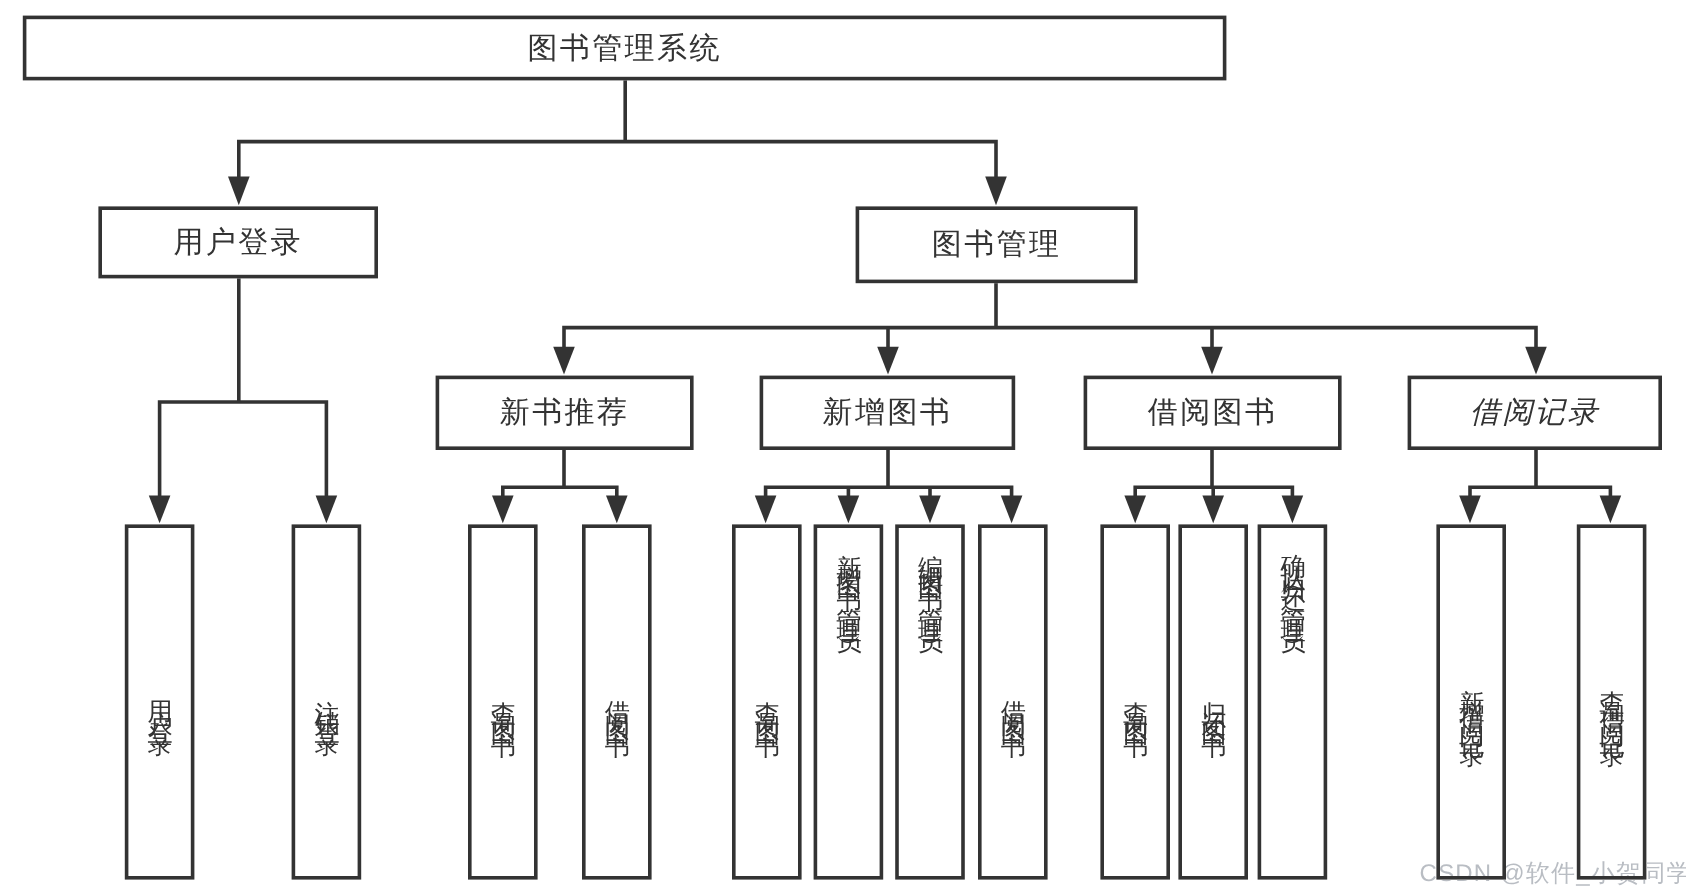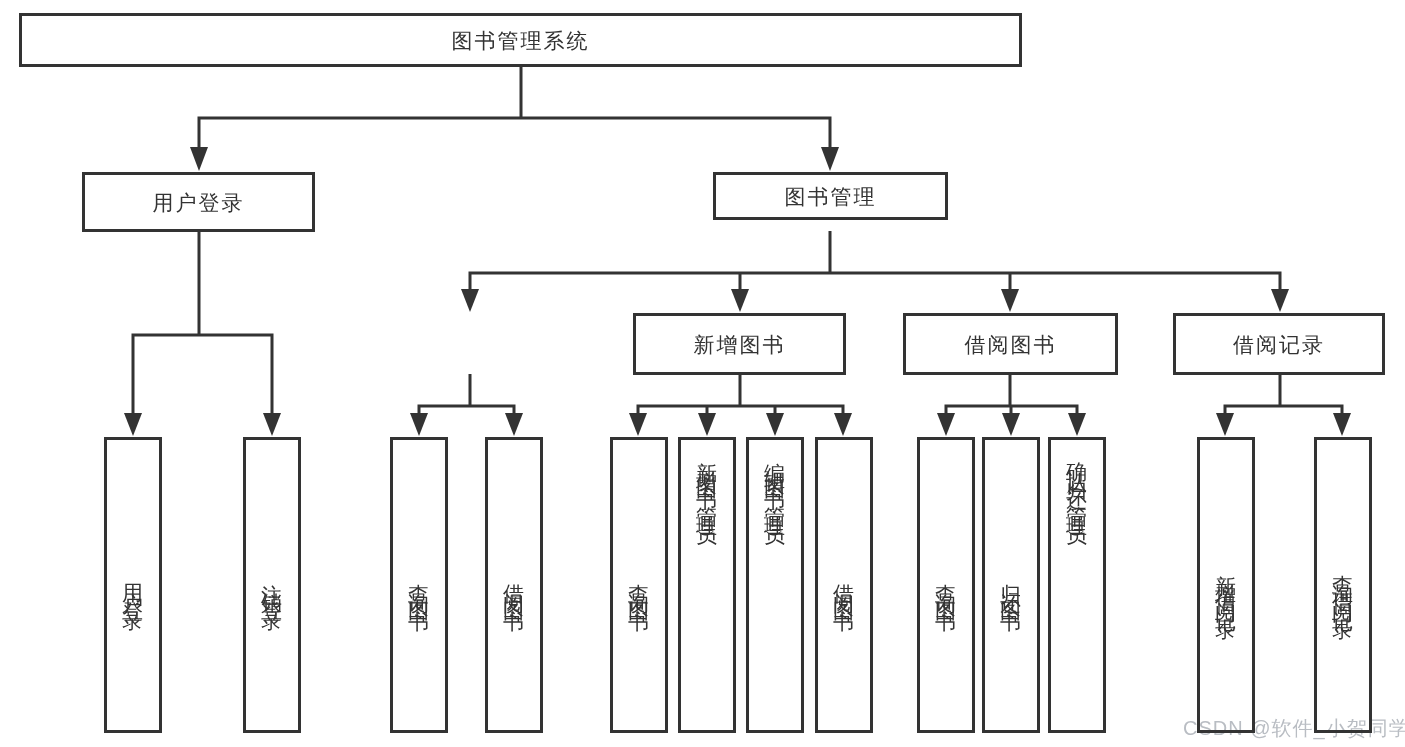--- a/index.html
+++ b/index.html
@@ -21,21 +21,21 @@
     position: absolute;
     box-sizing: border-box;
     border: 3px solid #333333;
     background: #ffffff;
     display: flex;
     align-items: center;
     justify-content: center;
     color: #333333;
   }
   .hbox span {
-    font-size: 21px;
+    font-size: 25px;
     letter-spacing: 2px;
     color: #333333;
     white-space: nowrap;
     line-height: 1;
   }
   .leaf {
     top: 437px;
     width: 58px;
     height: 296px;
   }
@@ -110,31 +110,34 @@
     </g>
   </svg>
 
   <div class="box hbox" style="left:19px; top:13px; width:1003px; height:54px;">
     <span>图书管理系统</span>
   </div>
 
   <div class="box hbox" style="left:82px; top:172px; width:233px; height:60px;">
     <span>用户登录</span>
   </div>
-  <div class="box hbox" style="left:713px; top:172px; width:235px; height:48px;">
+  <div class="box hbox" style="left:713px; top:172px; width:235px; height:64px;">
     <span>图书管理</span>
   </div>
 
+  <div class="box hbox" style="left:363px; top:313px; width:215px; height:62px;">
+    <span>新书推荐</span>
+  </div>
   <div class="box hbox" style="left:633px; top:313px; width:213px; height:62px;">
     <span>新增图书</span>
   </div>
   <div class="box hbox" style="left:903px; top:313px; width:215px; height:62px;">
     <span>借阅图书</span>
   </div>
-  <div class="box hbox" style="left:1173px; top:313px; width:212px; height:62px;">
+  <div class="box hbox" style="left:1173px; top:313px; width:212px; height:62px;font-style:italic;">
     <span>借阅记录</span>
   </div>
 
   <div class="box leaf" style="left:104px;">
     <span>用户登录</span>
   </div>
   <div class="box leaf" style="left:243px;">
     <span>注销登录</span>
   </div>
   <div class="box leaf" style="left:390px;">

